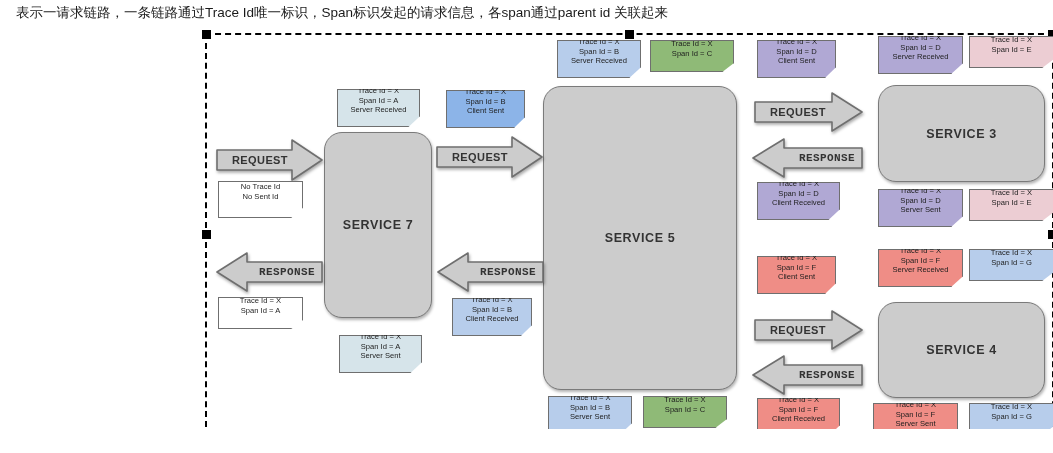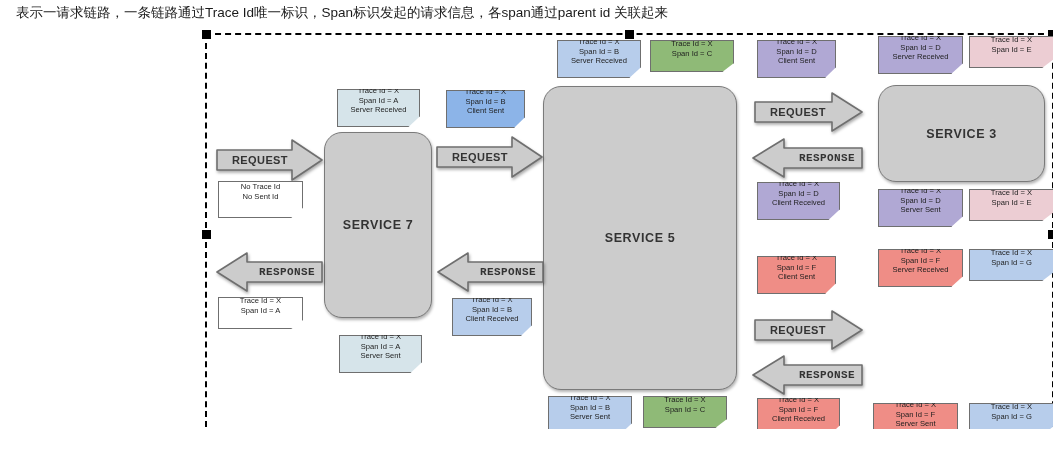--- a/index.html
+++ b/index.html
@@ -139,20 +139,23 @@
   </div>
 
   <div class="service" style="left:531px; top:86px; width:194px; height:304px;">
     <span>SERVICE 5</span>
   </div>
 
   <div class="service" style="left:866px; top:85px; width:167px; height:97px;">
     <span>SERVICE 3</span>
   </div>
 
+  <div class="service" style="left:866px; top:302px; width:167px; height:96px;">
+    <span>SERVICE 4</span>
+  </div>
 
   <div class="arrow right" style="left:204px; top:138px; width:108px; height:44px;">
     <svg width="108" height="44" viewBox="0 0 108 44">
       <path d="M1,12 L76,12 L76,2 L106,22 L76,42 L76,32 L1,32 Z" fill="#cccccc" stroke="#6f6f6f" stroke-width="1.6" stroke-linejoin="round"></path>
     </svg>
     <span class="lbl">REQUEST</span>
   </div>
 
   <div class="arrow left" style="left:203px; top:252px; width:108px; height:40px;">
     <svg width="108" height="40" viewBox="0 0 108 40">

